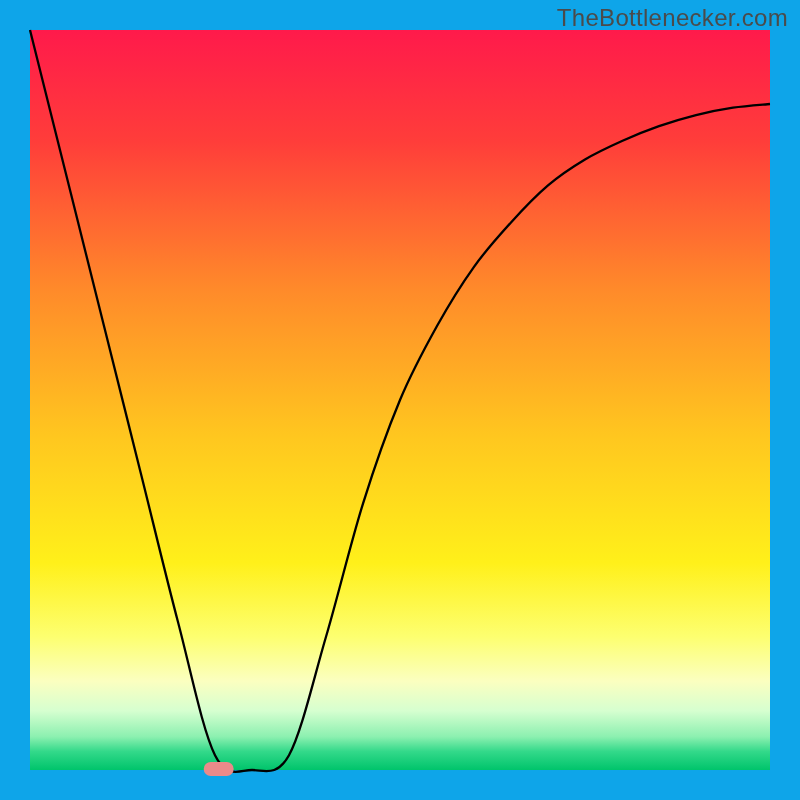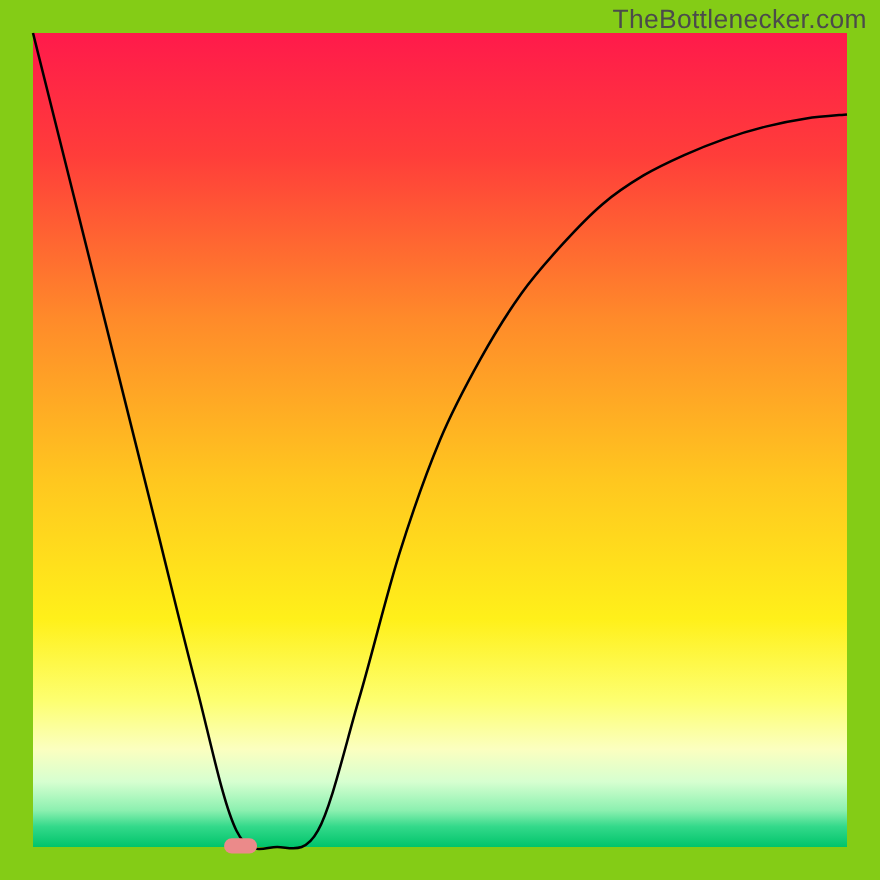--- a/index.html
+++ b/index.html
@@ -7,21 +7,21 @@
     padding: 0;
     width: 800px;
     height: 800px;
     overflow: hidden;
     font-family: Arial, Helvetica, sans-serif;
   }
   .stage {
     position: relative;
     width: 800px;
     height: 800px;
-    background: #84cc16;
+    background: #0ea5e9;
   }
   .watermark {
     position: absolute;
     top: 4px;
     right: 12px;
     color: #4b4b4b;
     font-size: 24px;
     font-weight: 500;
     letter-spacing: 0.3px;
     white-space: pre;

